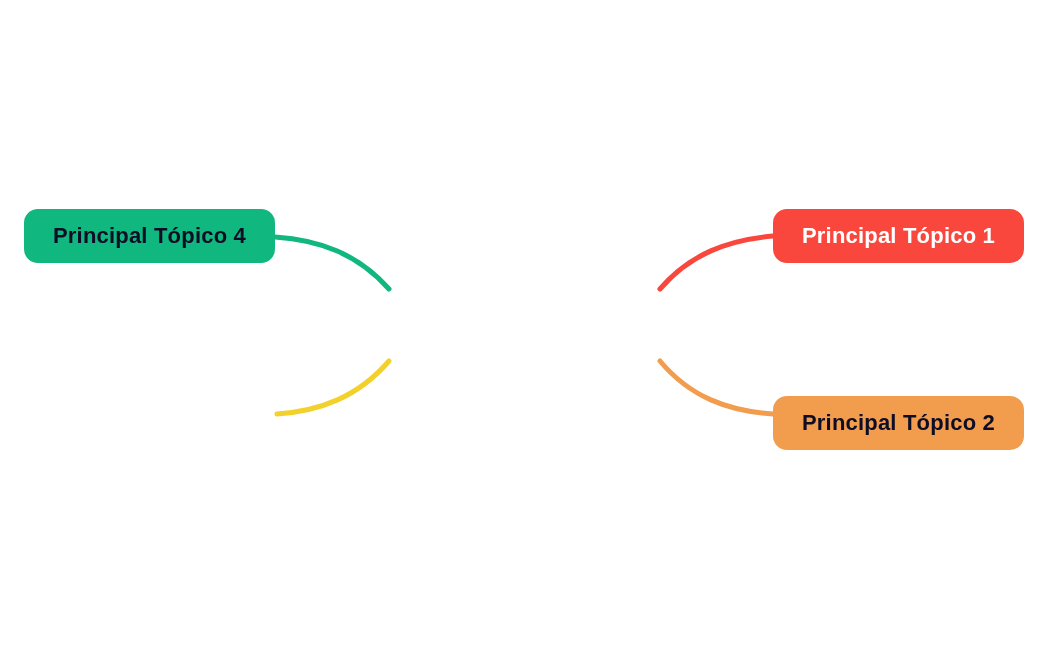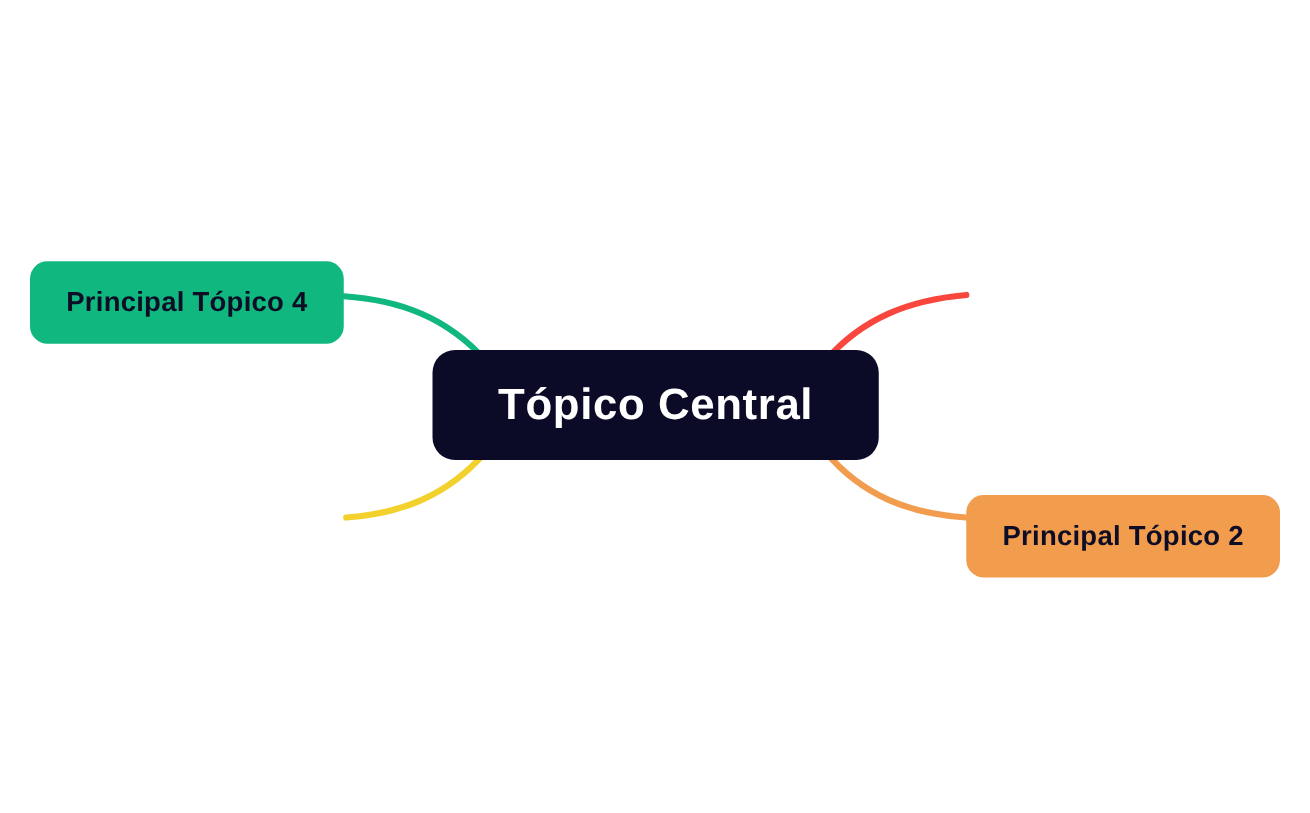--- a/index.html
+++ b/index.html
@@ -36,21 +36,21 @@
     top: 280px;
     width: 357px;
     height: 88px;
     border-radius: 18px;
     font-size: 35px;
     font-weight: bold;
     letter-spacing: 0.5px;
   }
   .node-branch {
     width: 251px;
-    height: 66px;
+    height: 54px;
     border-radius: 14px;
     font-size: 22px;
     font-weight: bold;
     letter-spacing: 0.2px;
   }
   .pos-top-left     { left: 24px;  top: 209px; }
   .pos-bottom-left  { left: 27px;  top: 388px; }
   .pos-top-right    { left: 773px; top: 209px; }
   .pos-bottom-right { left: 773px; top: 396px; justify-content: center; }
   .node-label {
@@ -63,27 +63,27 @@
 
 <div class="canvas">
 
   <svg class="connector-layer" viewBox="0 0 1048 650" xmlns="http://www.w3.org/2000/svg">
     <path d="M773,236 C728,240 690,254 660,289" fill="none" stroke-width="5" stroke-linecap="round" stroke="#f9473d"></path>
     <path d="M773,414 C728,411 690,397 660,361" fill="none" stroke-width="5" stroke-linecap="round" stroke="#f29c4e"></path>
     <path d="M277,414 C320,411 358,397 389,361" fill="none" stroke-width="5" stroke-linecap="round" stroke="#f2d12d"></path>
     <path d="M275,237 C320,240 358,254 389,289" fill="none" stroke-width="5" stroke-linecap="round" stroke="#10b77f"></path>
   </svg>
 
+  <div class="node node-branch pos-top-right" style="background-color: rgb(249, 71, 61); color: rgb(255, 255, 255);">
+    <span class="node-label">Principal Tópico 1</span>
+  </div>
 
   <div class="node node-branch pos-bottom-right" style="background-color: rgb(242, 156, 78); color: rgb(13, 13, 37);">
     <span class="node-label">Principal Tópico 2</span>
   </div>
 
 
   <div class="node node-branch pos-top-left" style="background-color: rgb(16, 183, 127); color: rgb(13, 13, 37);">
     <span class="node-label">Principal Tópico 4</span>
   </div>
 
-  <div class="node node-central" style="background-color: rgb(11, 11, 40); color: rgb(255, 255, 255);">
-    <span class="node-label">Tópico Central</span>
-  </div>
 
 </div>
 
 </body></html>

